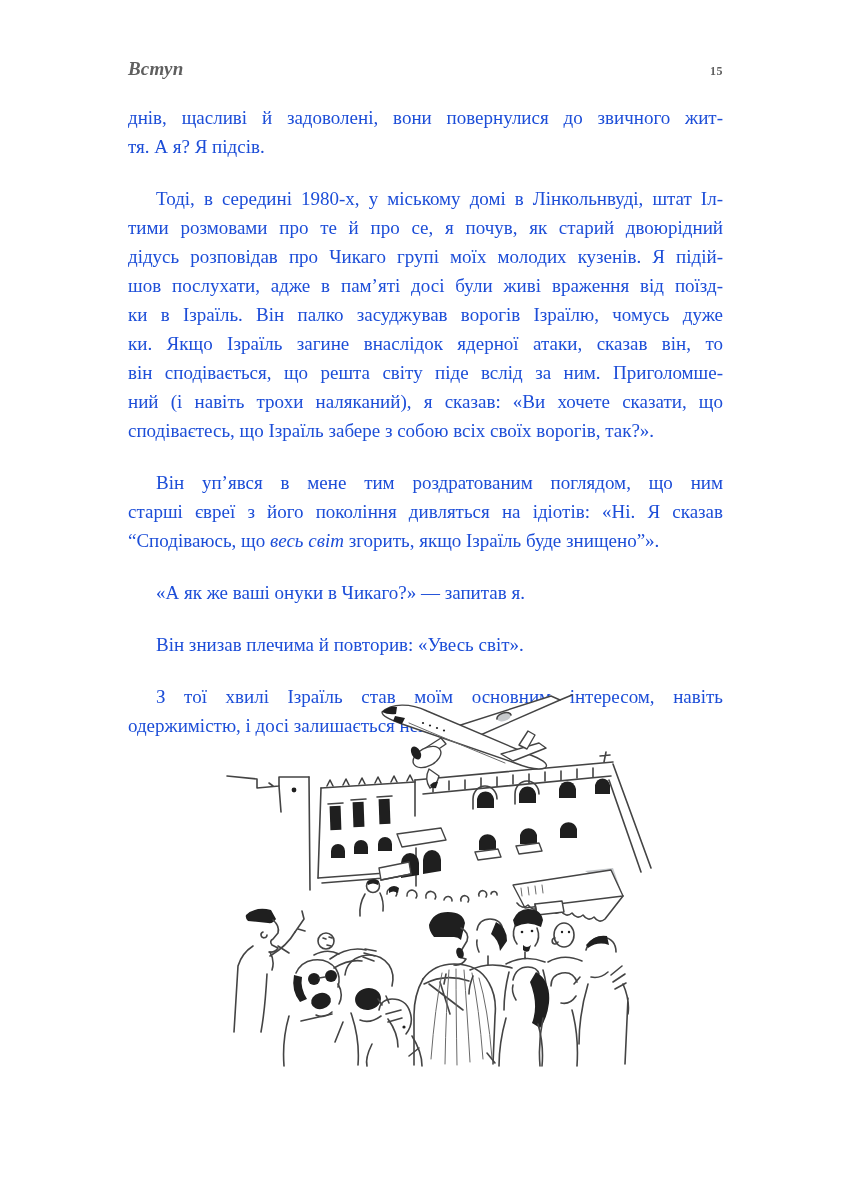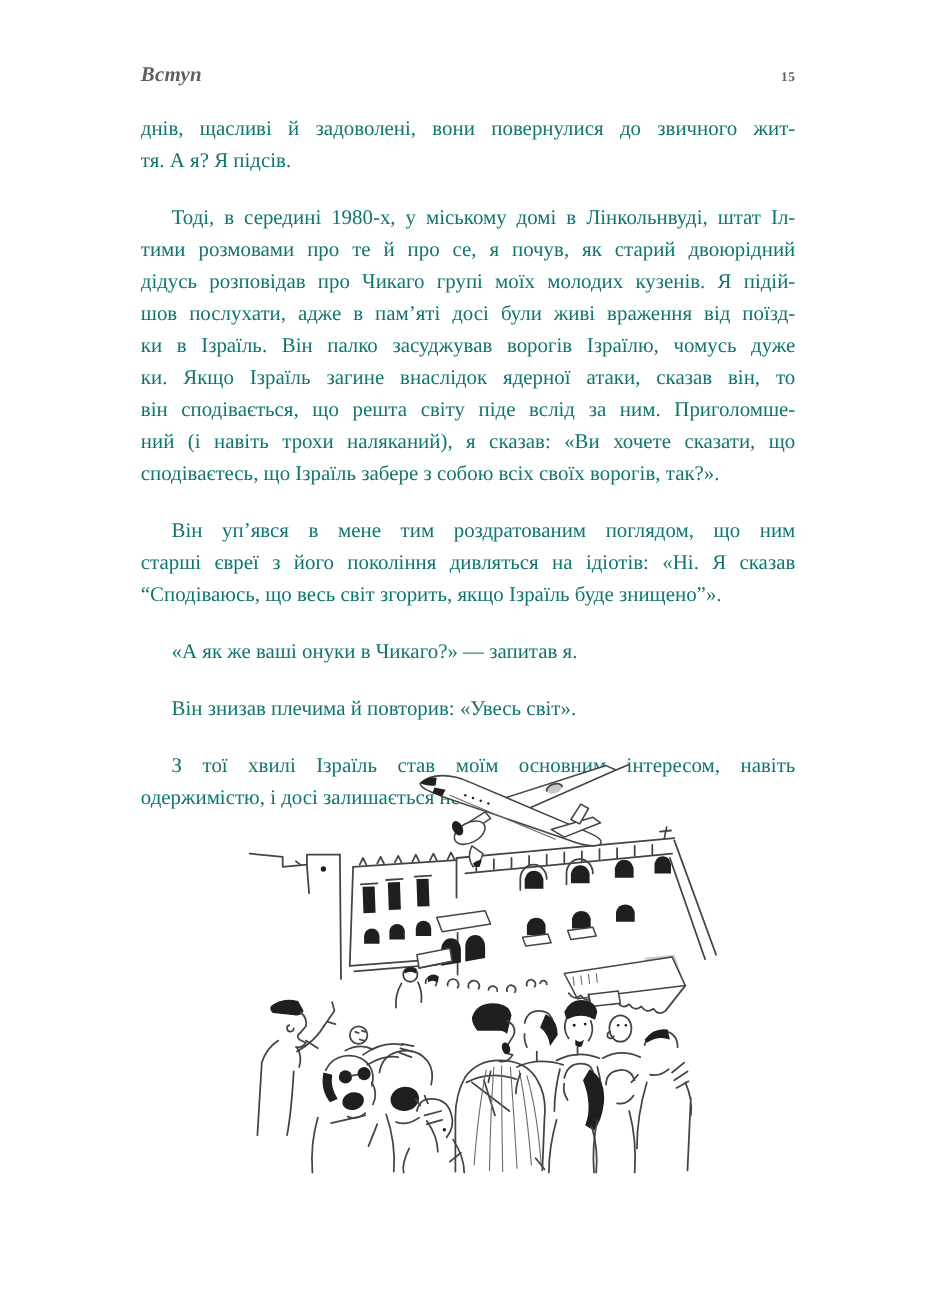--- a/index.html
+++ b/index.html
@@ -11,29 +11,29 @@
   .page{position:absolute;inset:0;background:#ffffff;}
   .running-head{
     position:absolute;left:128px;top:58px;width:595px;
     display:flex;justify-content:space-between;align-items:baseline;
     color:#5f5f5f;font-size:19px;line-height:22px;font-weight:bold;
   }
   .chapter{font-style:italic;letter-spacing:.2px;}
   .pagenum{font-size:12px;letter-spacing:.5px;}
   .body-text{
     position:absolute;left:128px;top:103px;width:595px;
-    font-size:19px;line-height:29px;color:#0f766e;
+    font-size:19px;line-height:29px;color:#1d4ed8;
   }
   .line{
     text-align:justify;text-align-last:justify;
     height:29px;overflow:hidden;
   }
   .line.last{text-align-last:left;}
   .line.indent{text-indent:28px;margin-top:23px;}
-  .em{}
+  .em{font-style:italic;}
   .illustration{
     position:absolute;left:183px;top:682px;width:490px;height:385px;
   }
   .illustration svg{width:100%;height:100%;display:block;}
   .sk{stroke:#444;stroke-width:1.6;fill:none;stroke-linecap:round;stroke-linejoin:round;}
   .skf{stroke:#444;stroke-width:1.4;fill:#ffffff;stroke-linecap:round;stroke-linejoin:round;}
   .dk{fill:#1f1f1f;stroke:none;}
   .gy{fill:#c6c9cc;stroke:none;}
   .thin{stroke:#6a6a6a;stroke-width:1;fill:none;stroke-linecap:round;}
 </style>

